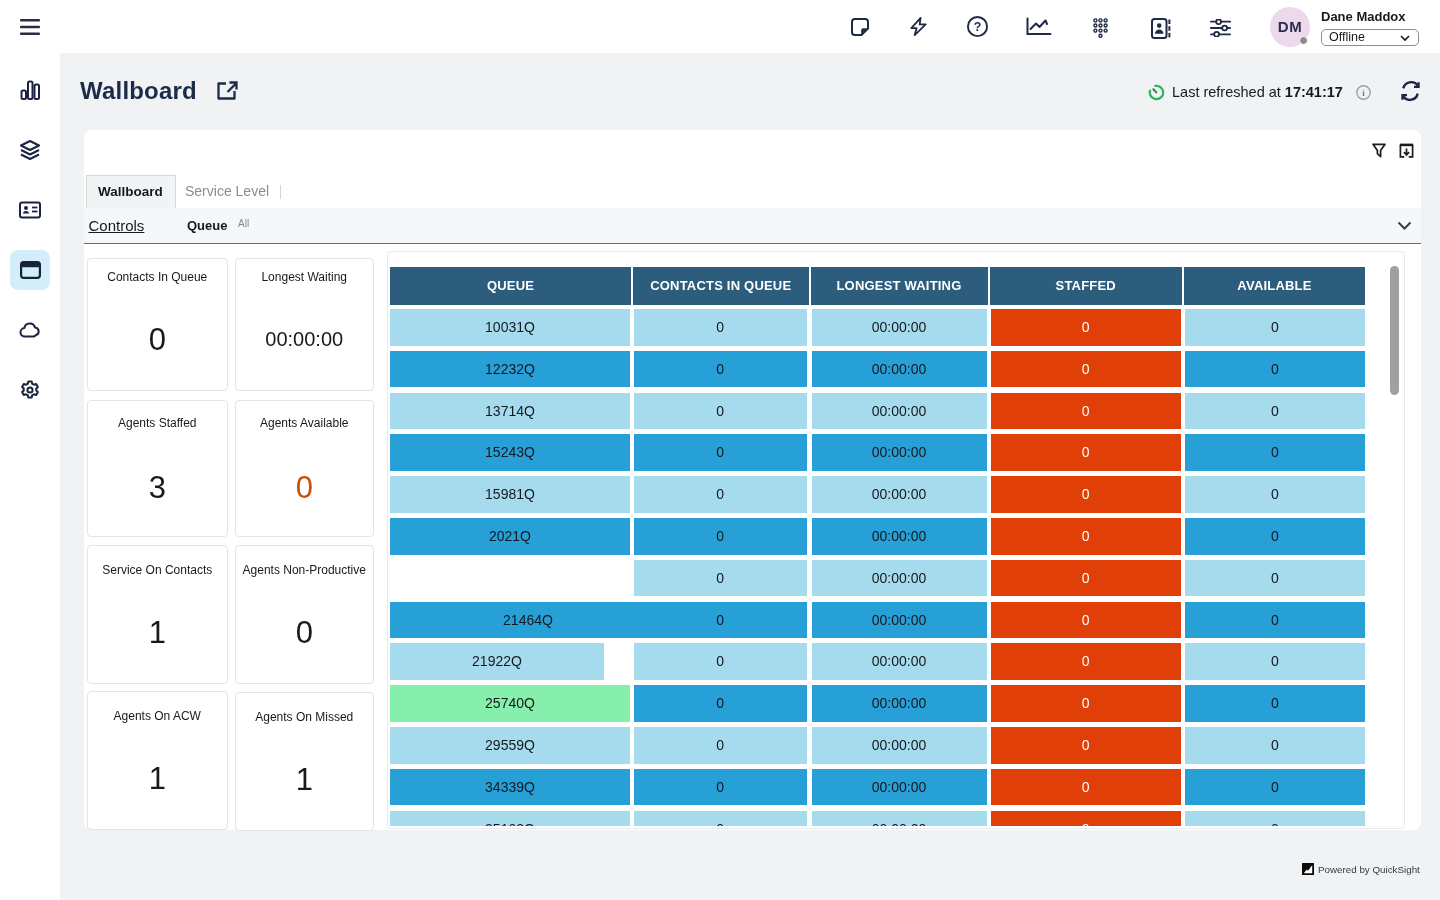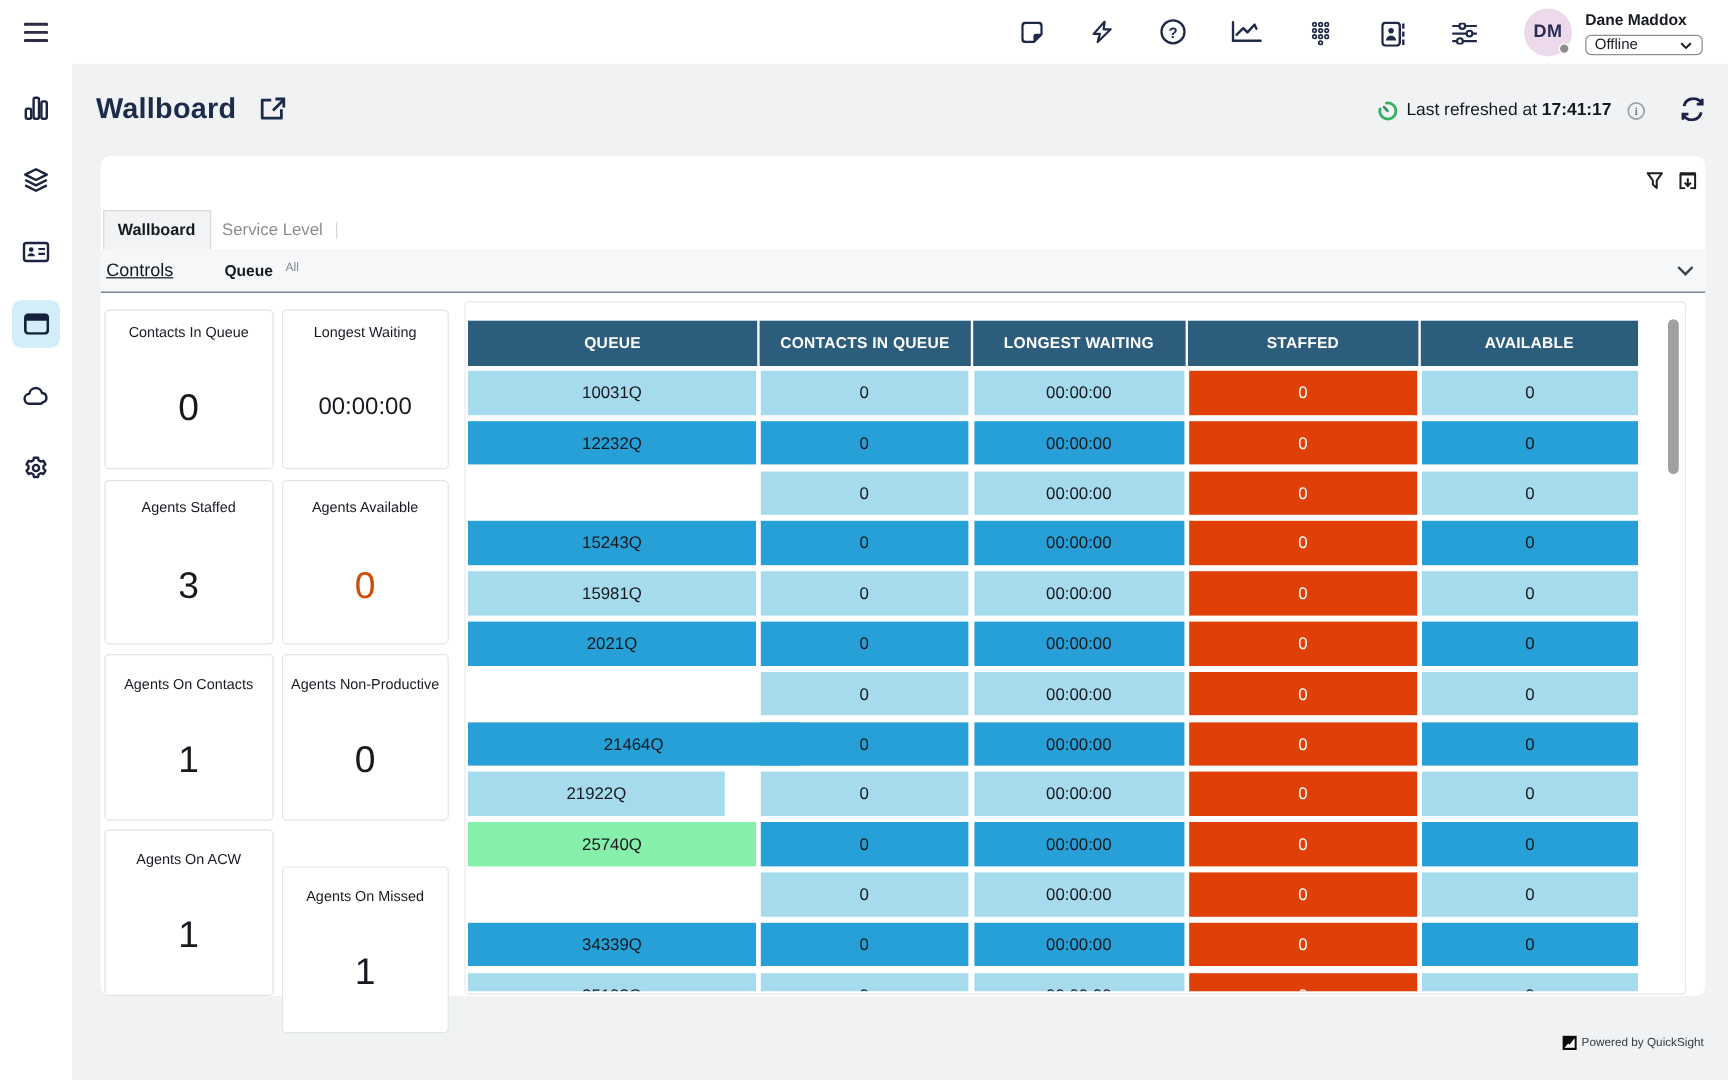--- a/index.html
+++ b/index.html
@@ -234,32 +234,32 @@
   </div>
 <div class="kpi" style="left:87px;top:399.5px;width:140.5px;height:137px">
     <div class="kt" style="top:15px">Agents Staffed</div>
     <div class="kv" style="top:69.5px;">3</div>
   </div>
 <div class="kpi" style="left:234.5px;top:399.5px;width:139.5px;height:137px">
     <div class="kt" style="top:15px">Agents Available</div>
     <div class="kv" style="top:69.5px;color:#cc4e09;">0</div>
   </div>
 <div class="kpi" style="left:87px;top:544.5px;width:140.5px;height:139.5px">
-    <div class="kt" style="top:17.5px">Agents On Contacts</div>
+    <div class="kt" style="top:17.5px">Service On Contacts</div>
     <div class="kv" style="top:69.5px;">1</div>
   </div>
 <div class="kpi" style="left:234.5px;top:544.5px;width:139.5px;height:139.5px">
     <div class="kt" style="top:17.5px">Agents Non-Productive</div>
     <div class="kv" style="top:69.5px;">0</div>
   </div>
 <div class="kpi" style="left:87px;top:691px;width:140.5px;height:139px">
     <div class="kt" style="top:17px">Agents On ACW</div>
     <div class="kv" style="top:69px;">1</div>
   </div>
-<div class="kpi" style="left:234.5px;top:722px;width:139.5px;height:139px">
+<div class="kpi" style="left:234.5px;top:692px;width:139.5px;height:139px">
     <div class="kt" style="top:17px">Agents On Missed</div>
     <div class="kv" style="top:69px;">1</div>
   </div>
 
 <div class="abs" id="tcard"></div>
 <div class="abs" id="tbl">
 <div class="thead">
       <div class="hc" style="left:0px;width:241px">QUEUE</div>
       <div class="hc" style="left:243px;width:175.5px">CONTACTS IN QUEUE</div>
       <div class="hc" style="left:420.5px;width:177px">LONGEST WAITING</div>
@@ -274,20 +274,21 @@
       <div class="tc" style="left:795px;width:180px;background:#a6dbee">0</div>
     </div>
 <div class="trow" style="top:83.80000000000001px">
       <div class="tc" style="left:0px;width:240px;background:#27a0d8">12232Q</div>
       <div class="tc" style="left:244px;width:172.5px;background:#27a0d8">0</div>
       <div class="tc" style="left:421.5px;width:175px;background:#27a0d8">00:00:00</div>
       <div class="tc st" style="left:600.5px;width:190.5px">0</div>
       <div class="tc" style="left:795px;width:180px;background:#27a0d8">0</div>
     </div>
 <div class="trow" style="top:125.60000000000002px">
+      <div class="tc" style="left:0px;width:240px;background:#a6dbee">13714Q</div>
       <div class="tc" style="left:244px;width:172.5px;background:#a6dbee">0</div>
       <div class="tc" style="left:421.5px;width:175px;background:#a6dbee">00:00:00</div>
       <div class="tc st" style="left:600.5px;width:190.5px">0</div>
       <div class="tc" style="left:795px;width:180px;background:#a6dbee">0</div>
     </div>
 <div class="trow" style="top:167.39999999999998px">
       <div class="tc" style="left:0px;width:240px;background:#27a0d8">15243Q</div>
       <div class="tc" style="left:244px;width:172.5px;background:#27a0d8">0</div>
       <div class="tc" style="left:421.5px;width:175px;background:#27a0d8">00:00:00</div>
       <div class="tc st" style="left:600.5px;width:190.5px">0</div>
@@ -328,20 +329,21 @@
       <div class="tc" style="left:795px;width:180px;background:#a6dbee">0</div>
     </div>
 <div class="trow" style="top:418.20000000000005px">
       <div class="tc" style="left:0px;width:240px;background:#86efac">25740Q</div>
       <div class="tc" style="left:244px;width:172.5px;background:#27a0d8">0</div>
       <div class="tc" style="left:421.5px;width:175px;background:#27a0d8">00:00:00</div>
       <div class="tc st" style="left:600.5px;width:190.5px">0</div>
       <div class="tc" style="left:795px;width:180px;background:#27a0d8">0</div>
     </div>
 <div class="trow" style="top:460.0px">
+      <div class="tc" style="left:0px;width:240px;background:#a6dbee">29559Q</div>
       <div class="tc" style="left:244px;width:172.5px;background:#a6dbee">0</div>
       <div class="tc" style="left:421.5px;width:175px;background:#a6dbee">00:00:00</div>
       <div class="tc st" style="left:600.5px;width:190.5px">0</div>
       <div class="tc" style="left:795px;width:180px;background:#a6dbee">0</div>
     </div>
 <div class="trow" style="top:501.79999999999995px">
       <div class="tc" style="left:0px;width:240px;background:#27a0d8">34339Q</div>
       <div class="tc" style="left:244px;width:172.5px;background:#27a0d8">0</div>
       <div class="tc" style="left:421.5px;width:175px;background:#27a0d8">00:00:00</div>
       <div class="tc st" style="left:600.5px;width:190.5px">0</div>

